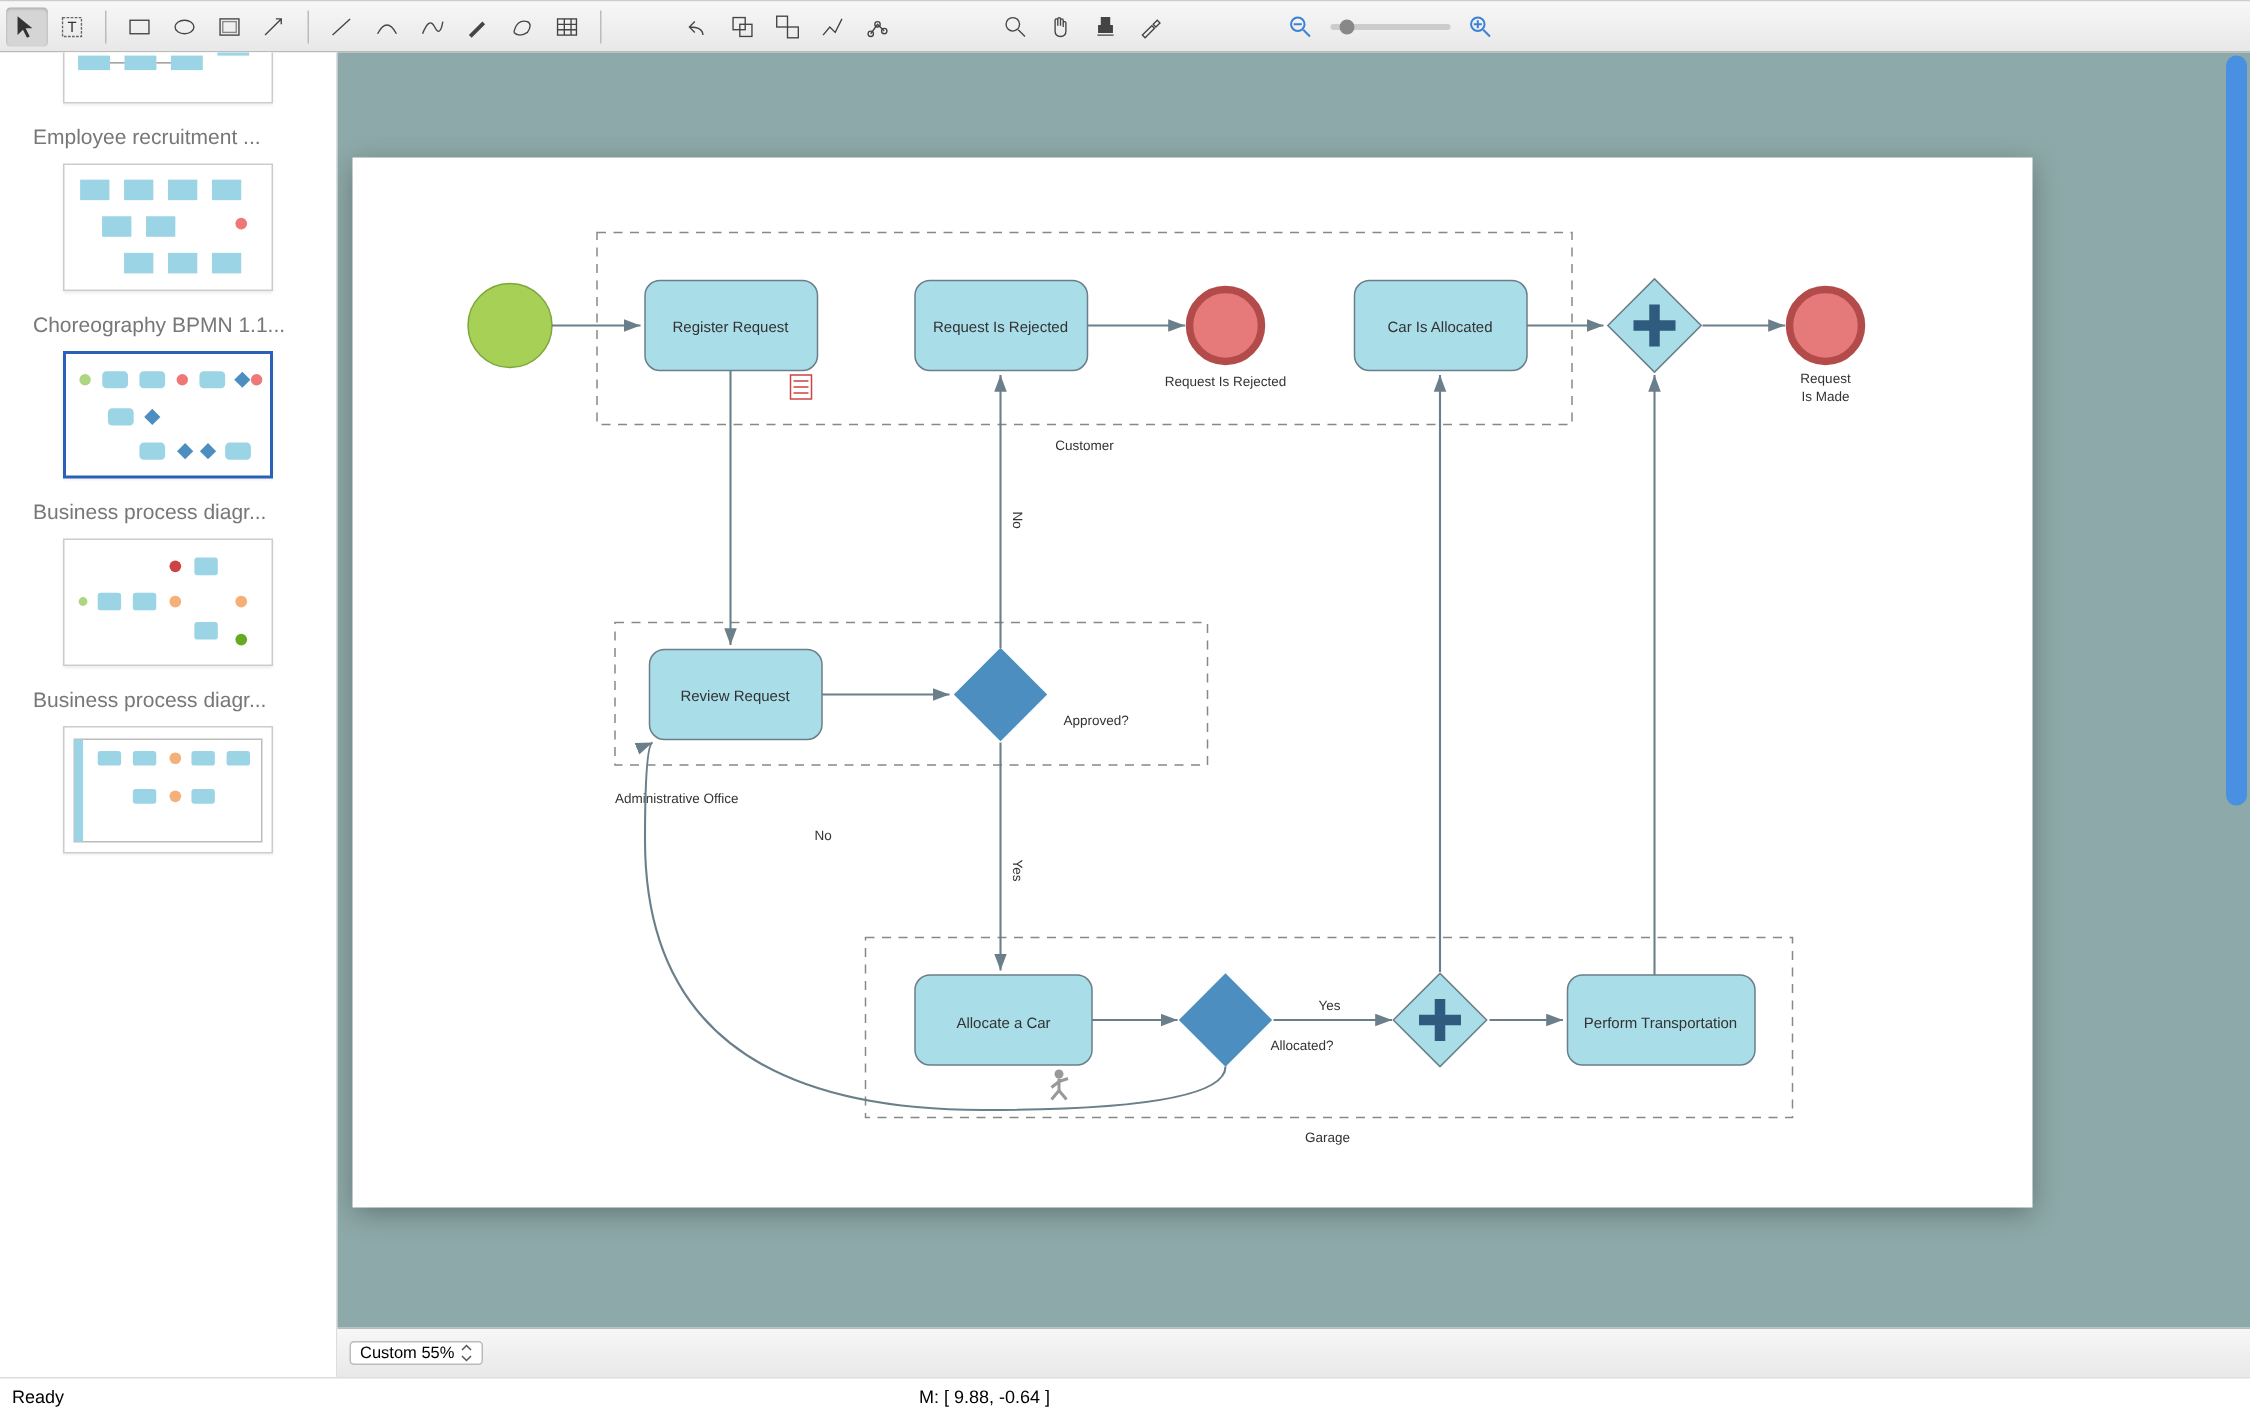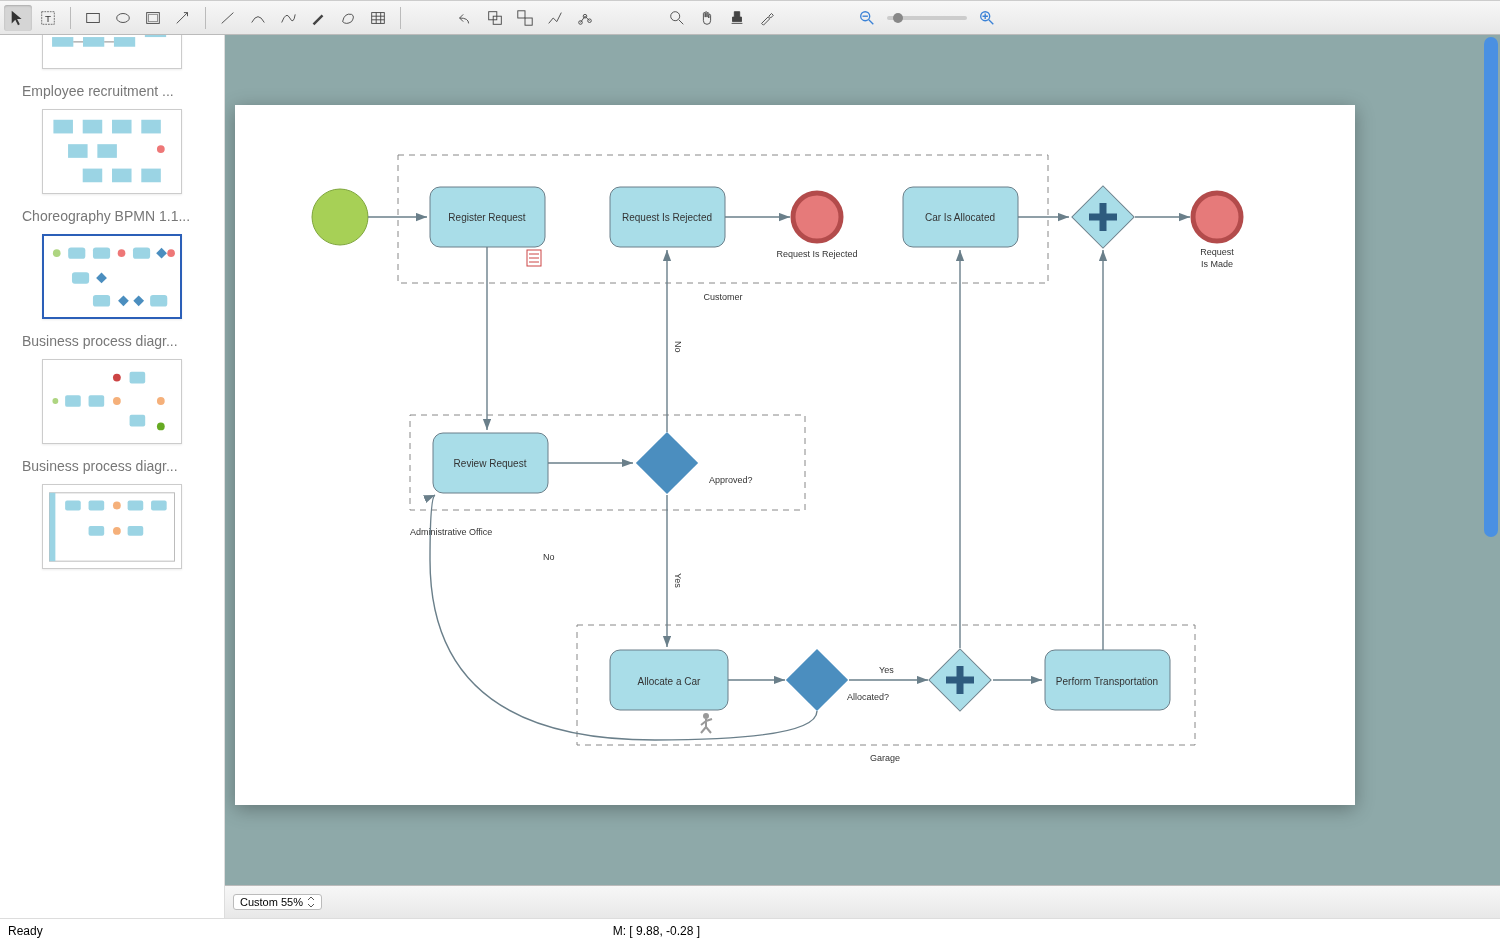--- a/index.html
+++ b/index.html
@@ -361,15 +361,15 @@
           <svg width="8" height="12" viewBox="0 0 8 12">
               <path d="M1 4 L4 1 L7 4 M1 8 L4 11 L7 8" fill="none" stroke="#555"></path>
             </svg>
         </span>
       </div>
     </div>
   </div>
 
   <div class="statusbar">
     <span>Ready</span>
-    <span class="coords">M: [ 9.88, -0.28 ]</span>
+    <span class="coords">M: [ 9.88, -0.64 ]</span>
   </div>
 </div>
 
 </body></html>

